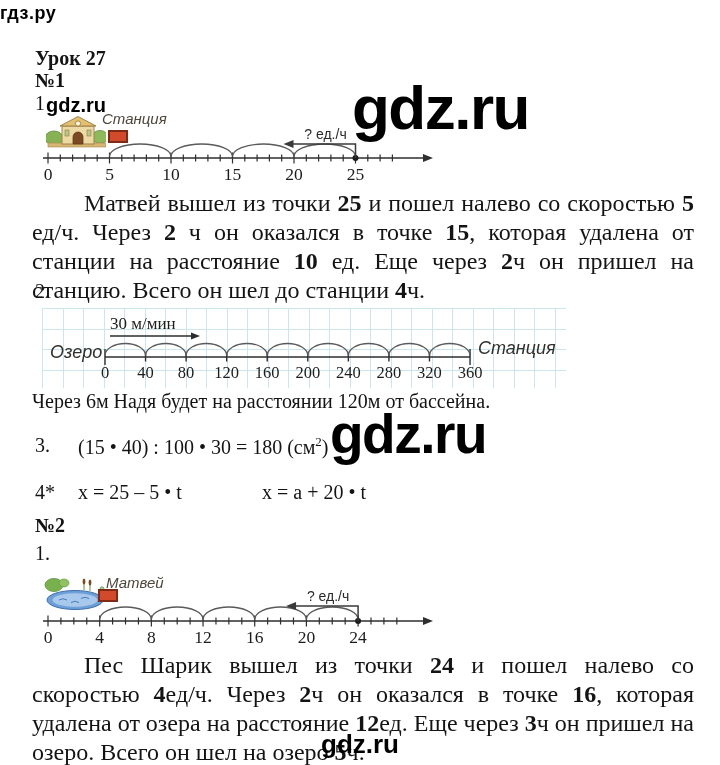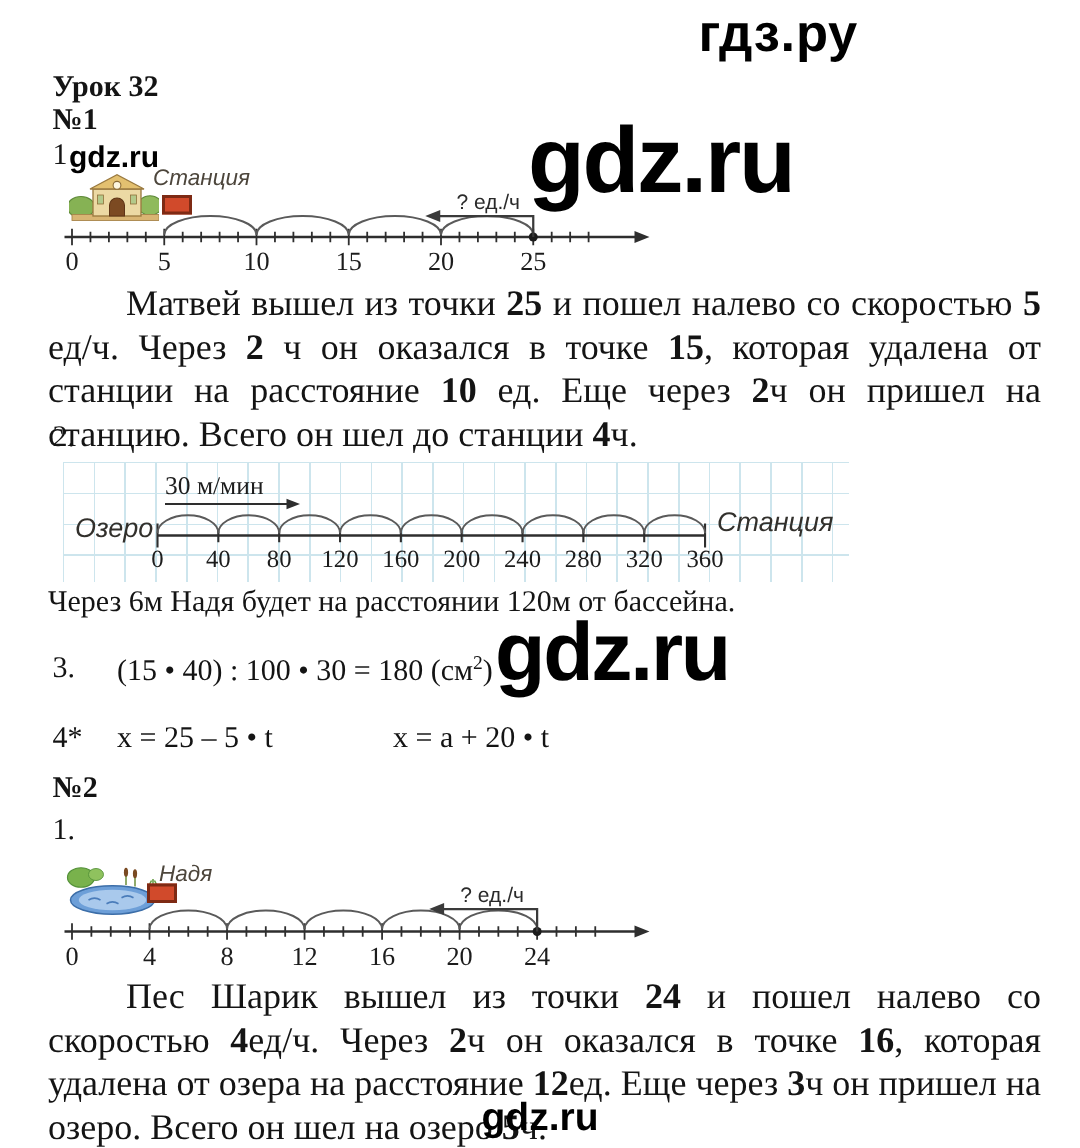--- a/index.html
+++ b/index.html
@@ -1,20 +1,20 @@
 <!DOCTYPE html>
 <html><head>
 <meta charset="utf-8">
 <style>
   *{margin:0;padding:0;box-sizing:border-box}
   html,body{width:720px;height:765px}
   body{position:relative;background:#ffffff;font-family:"Liberation Serif",serif;color:#141414;overflow:hidden}
   .abs{position:absolute}
   .brand{font-family:"Liberation Sans",sans-serif;font-weight:700;color:#000}
-  .header-brand{top:3px;left:0;width:572px;text-align:right;font-size:35px;letter-spacing:.5px}
+  .header-brand{top:3px;left:0;width:572px;text-align:left;font-size:18px;letter-spacing:.5px}
   .footer-brand{top:729px;left:0;width:720px;text-align:center;font-size:26px}
   .h-bold{font-weight:700;font-size:20px;left:35px}
   .serif20{font-size:20px;left:35px}
   .wm-inline{font-family:"Liberation Sans",sans-serif;font-weight:700;font-size:20px;color:#000;position:relative;top:2px;margin-left:1px}
   .wm-large{font-family:"Liberation Sans",sans-serif;font-weight:800;color:#000;letter-spacing:-1.5px;white-space:nowrap}
   #wm1{left:352px;top:72px;font-size:62px}
   #wm2{left:330px;top:402px;font-size:55px}
   .para{left:32px;width:662px;font-size:24px;line-height:29px;text-align:justify;text-indent:52px}
   .diagram{position:absolute}
   .place-label{position:absolute;font-family:Liberation Sans, sans-serif;font-style:italic;font-size:15px;color:#4d463c}
@@ -25,21 +25,21 @@
      repeating-linear-gradient(to right,#cde5ed 0 1px,transparent 1px 20.5px),
      repeating-linear-gradient(to bottom,#cde5ed 0 1px,transparent 1px 20.5px)}
   .formula{font-size:20px}
   .formula sup{font-size:13px}
 </style>
 </head>
 <body>
 
 <div class="abs brand header-brand">гдз.ру</div>
 
-<div class="abs h-bold" style="top:47px">Урок 32</div>
+<div class="abs h-bold" style="top:47px">Урок 27</div>
 <div class="abs h-bold" style="top:69px">№1</div>
 
 <div class="abs serif20" style="top:92px">
   <span>1</span><span class="wm-inline">gdz.ru</span>
 </div>
 
 <div class="abs wm-large" id="wm1">gdz.ru</div>
 
 <div class="diagram" style="left:40px;top:103px;width:430px;height:92px">
   <svg class="abs" style="left:0;top:0" width="430" height="92">
@@ -215,19 +215,19 @@
     <ellipse cx="20" cy="6" rx="5" ry="4" fill="#8fc25e" stroke="#55923a" stroke-width="0.6"></ellipse>
     <line x1="40" y1="13" x2="40" y2="4" stroke="#6b8f3a" stroke-width="1"></line>
     <line x1="46" y1="14" x2="46" y2="5" stroke="#6b8f3a" stroke-width="1"></line>
     <ellipse cx="40" cy="4.5" rx="1.4" ry="3" fill="#7a4a22"></ellipse>
     <ellipse cx="46" cy="5.5" rx="1.4" ry="3" fill="#7a4a22"></ellipse>
     <ellipse cx="31" cy="23" rx="28" ry="9.5" fill="#6d9fd8" stroke="#3c6ea8" stroke-width="1"></ellipse>
     <ellipse cx="31" cy="23" rx="22.5" ry="6.8" fill="#a9c9ec"></ellipse>
     <path d="M15 23 q4 -2.5 8 0 M27 25.5 q4 -2.5 8 0 M37 21.5 q4 -2.5 8 0" fill="none" stroke="#4a7cba" stroke-width="1"></path>
     <path d="M55 14 l2 -4 M58 14 l0 -5 M61 14 l-2 -4" stroke="#5f9a3c" stroke-width="1" fill="none"></path>
   </svg>
-  <div class="place-label" style="left:66px;top:9px">Надя</div>
+  <div class="place-label" style="left:66px;top:9px">Матвей</div>
   <div class="flag" style="left: 58px; top: 24px; background: rgb(209, 74, 43); border: 2px solid rgb(126, 42, 20);"></div>
 </div>
 
 <div class="abs para" style="top:651px"><span>Пес Шарик вышел из точки </span><span style="font-weight: 700;">24</span><span> и пошел налево со скоростью </span><span style="font-weight: 700;">4</span><span>ед/ч. Через </span><span style="font-weight: 700;">2</span><span>ч он оказался в точке </span><span style="font-weight: 700;">16</span><span>, которая удалена от озера на расстояние </span><span style="font-weight: 700;">12</span><span>ед. Еще через </span><span style="font-weight: 700;">3</span><span>ч он пришел на озеро. Всего он шел на озеро </span><span style="font-weight: 700;">5</span><span>ч.</span></div>
 
 <div class="abs brand footer-brand">gdz.ru</div>
 
 </body></html>

